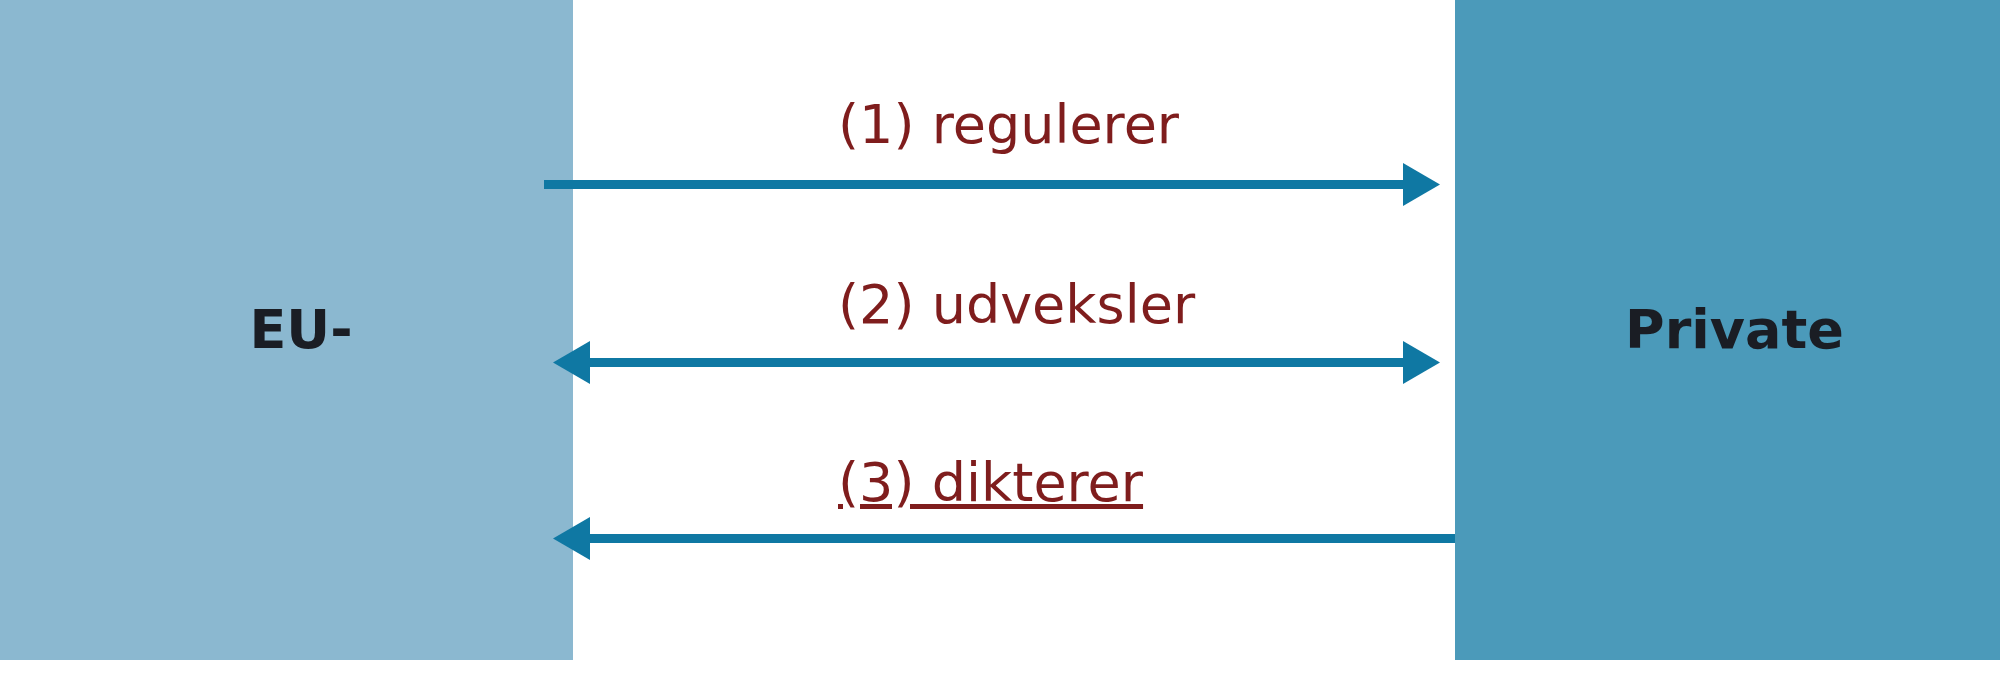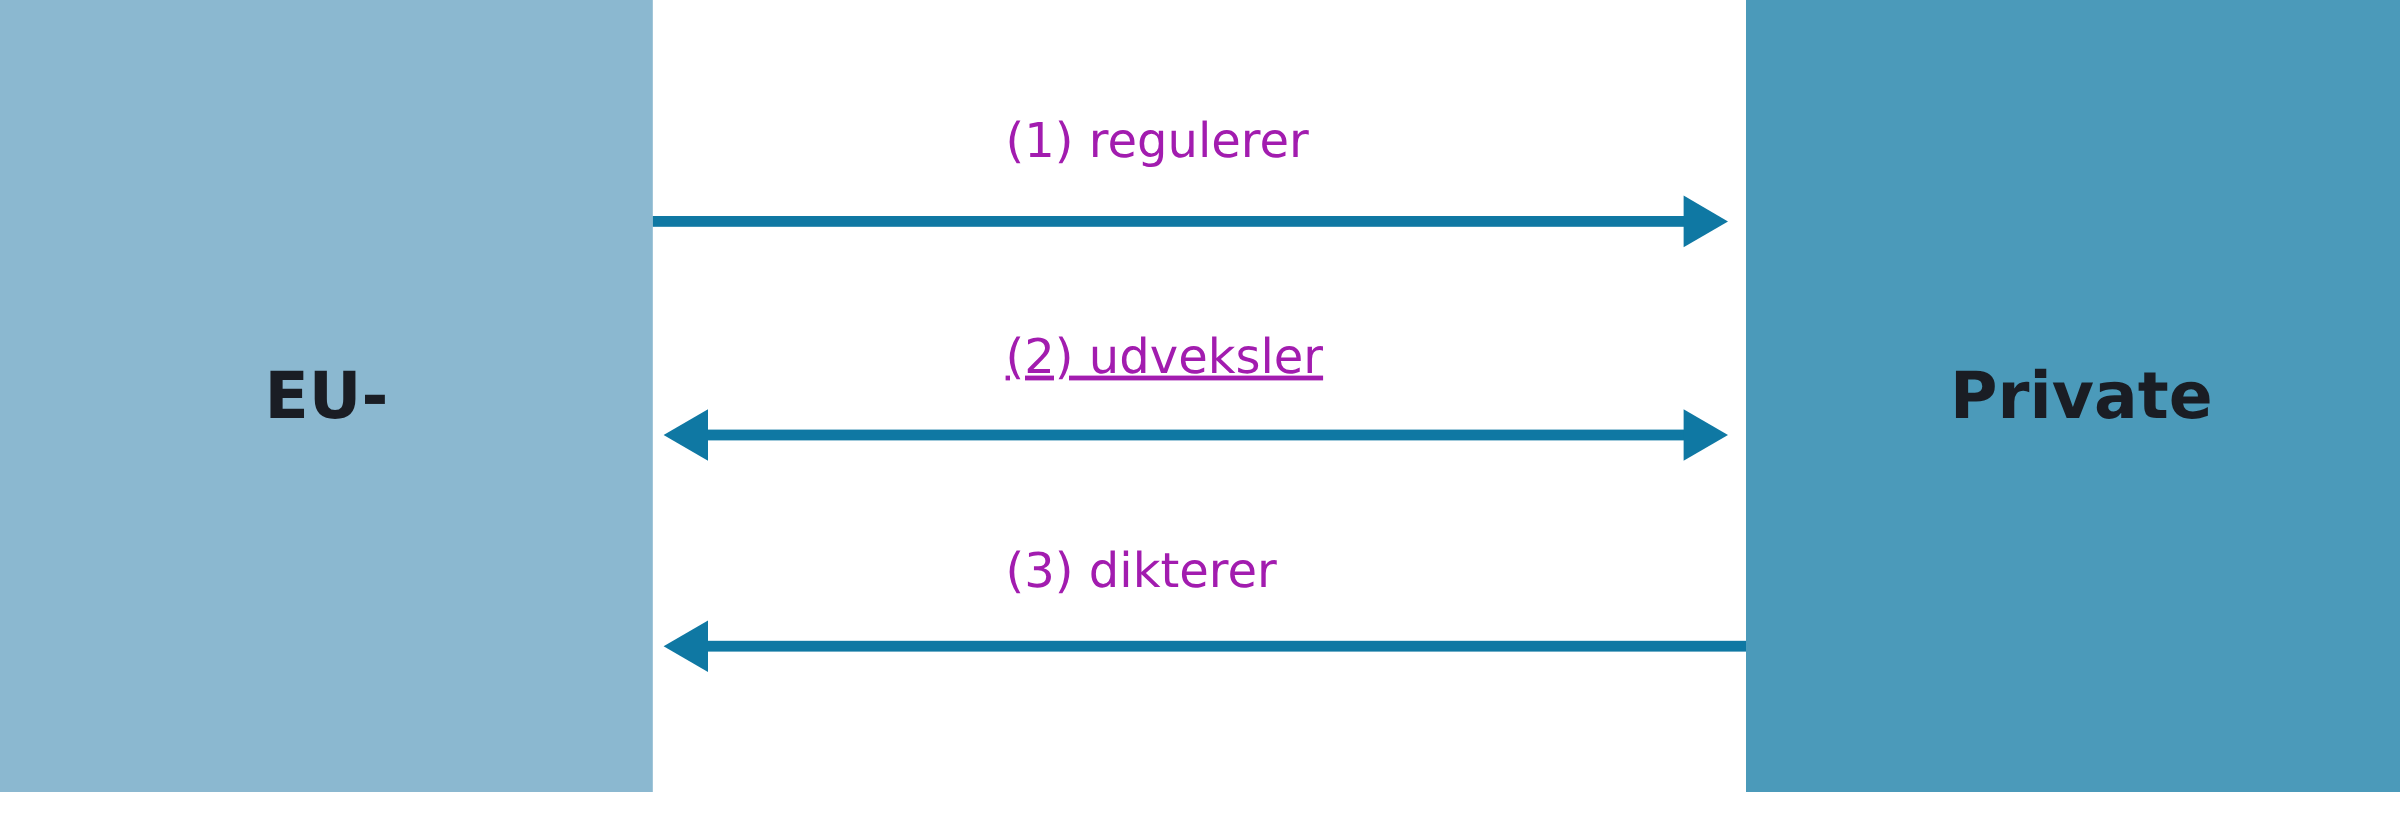--- a/index.html
+++ b/index.html
@@ -1,24 +1,24 @@
 <!DOCTYPE html>
 <html><head>
 <meta charset="utf-8">
 <style>
   html, body { margin:0; padding:0; }
   body { width:2000px; height:700px; background:#ffffff; position:relative; overflow:hidden;
          font-family:"DejaVu Sans", "Liberation Sans", sans-serif; }
   .box { position:absolute; top:0; height:660px; display:flex; align-items:center; justify-content:center; text-align:center; }
-  #left-box { left:0; width:544px; }
+  #left-box { left:0; width:544px;padding-left:29px; }
   #right-box { left:1455px; width:559px; }
   .box-label { font-weight:bold; font-size:54px; line-height:72px; color:#1a1d24; }
   .box-label span { display:block; }
   .arrow { position:absolute; left:0; top:0; }
-  .arrow-label { position:absolute; font-size:40px; color:#a21caf; white-space:nowrap; line-height:1; }
+  .arrow-label { position:absolute; font-size:54px; color:#7f1d1d; white-space:nowrap; line-height:1; }
 </style>
 </head>
 <body>
 
 <div id="left-box" class="box" style="background:#8bb8d0;">
   <div class="box-label">
     <span>EU-</span>
   </div>
 </div>
 
@@ -41,14 +41,14 @@
     <polygon points="1403,341 1440,362.5 1403,384" fill="#0f78a3"></polygon>
   </g>
 
   <g>
     <rect x="588" y="534" width="867" height="9" fill="#0f78a3"></rect>
     <polygon points="590,517 553,538.5 590,560" fill="#0f78a3"></polygon>
   </g>
 </svg>
 
 <div class="arrow-label" style="left:838px; top:98px;">(1) regulerer</div>
-<div class="arrow-label" style="left:838px; top:278px;text-decoration:underline;">(2) udveksler</div>
-<div class="arrow-label" style="left:838px; top:456px;">(3) dikterer</div>
+<div class="arrow-label" style="left:838px; top:278px;">(2) udveksler</div>
+<div class="arrow-label" style="left:838px; top:456px;text-decoration:underline;">(3) dikterer</div>
 
 </body></html>

